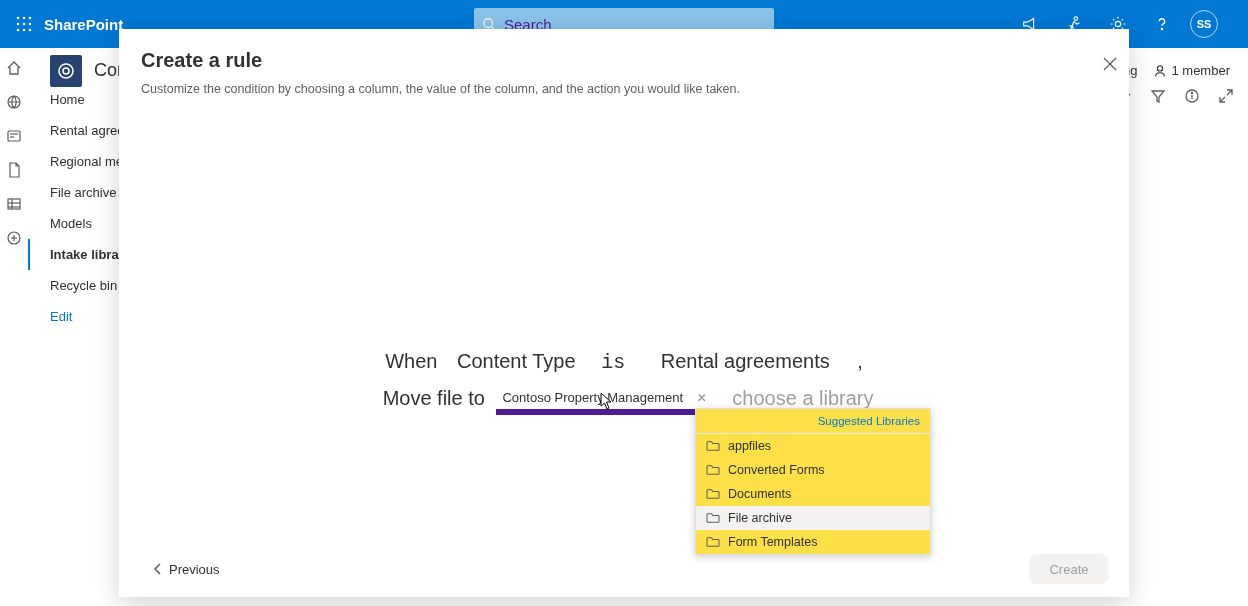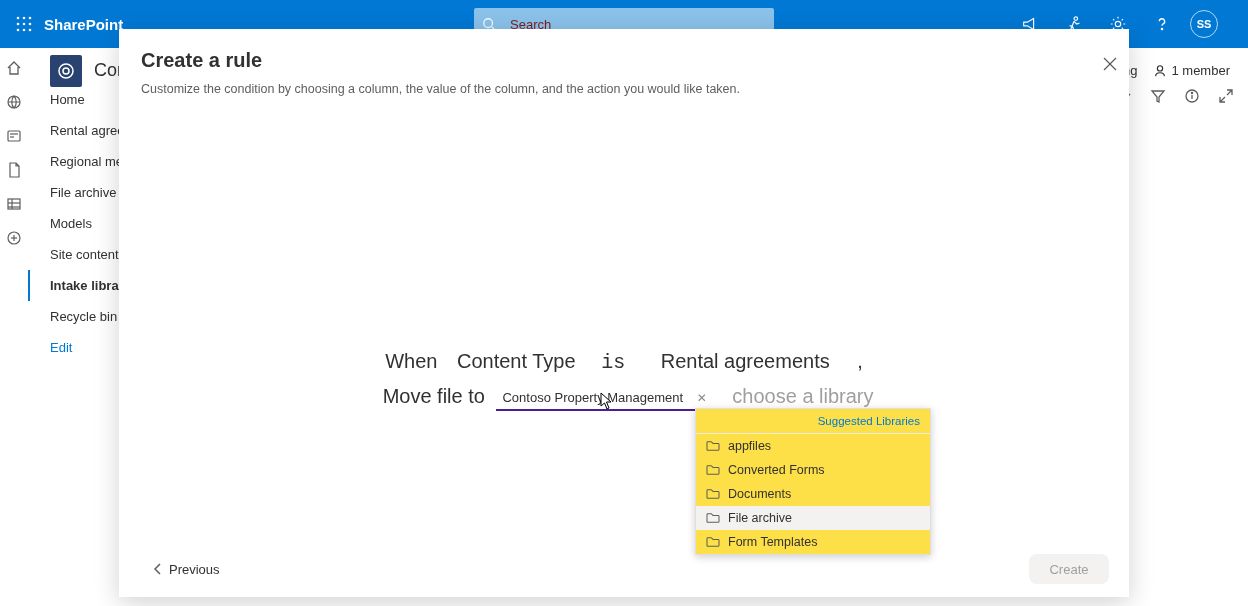--- a/index.html
+++ b/index.html
@@ -4,21 +4,21 @@
 <style>
   * { box-sizing: border-box; margin: 0; padding: 0; }
   html, body { width: 1248px; height: 606px; overflow: hidden; font-family: "Segoe UI", Arial, sans-serif; font-size: 13px; color: #323130; background: #fff; }
 
   
   .topbar { position: absolute; top: 0; left: 0; right: 0; height: 48px; background: #0078d4; display: flex; align-items: center; color: #fff; z-index: 10; }
   .waffle { width: 48px; height: 48px; display: flex; align-items: center; justify-content: center; cursor: pointer; }
   .brand { font-size: 15px; font-weight: 600; margin-left: -4px; }
   .search-wrap { position: absolute; left: 474px; width: 300px; height: 32px; background: #8ac2ea; border-radius: 2px; display: flex; align-items: center; padding: 0 8px; }
   .search-wrap svg { opacity: 0.9; }
-  .search-wrap span { margin-left: 14px; color: #7f1d1d; font-size: 13px; }
+  .search-wrap span { margin-left: 8px; color: #4c1d95; font-size: 15px; }
   .topbar-right { margin-left: auto; display: flex; align-items: center; gap: 12px; padding-right: 30px; }
   .topicon { width: 32px; height: 32px; display: flex; align-items: center; justify-content: center; cursor: pointer; }
   .avatar { width: 28px; height: 28px; border-radius: 50%; border: 1px solid rgba(255,255,255,0.7); display: flex; align-items: center; justify-content: center; font-size: 11px; font-weight: 600; }
 
   
   .rail { position: absolute; top: 48px; left: 0; width: 28px; height: 558px; display: flex; flex-direction: column; align-items: center; gap: 14px; padding-top: 10px; }
   .rail-icon { width: 20px; height: 20px; display: flex; align-items: center; justify-content: center; color: #605e5c; cursor: pointer; }
 
   
   .pagehdr { position: absolute; top: 48px; left: 28px; right: 0; height: 45px; display: flex; align-items: center; }
@@ -43,21 +43,21 @@
   .modal-head { padding: 20px 28px 6px 22px; position: relative; }
   .modal-title { font-size: 20px; font-weight: 600; }
   .modal-sub { font-size: 12.5px; color: #605e5c; margin-top: 10px; }
   .modal-close { position: absolute; right: 12px; top: 28px; cursor: pointer; color: #605e5c; }
 
   .rule-body { flex: 1; position: relative; }
   .rule-line1 { position: absolute; top: 248px; width:100%; text-align:center; font-size: 20px; }
   .rule-line2 { position: absolute; top: 282px; width:100%; text-align:center; font-size: 20px; }
   .kw { color: #323130; }
   .slot { display: inline-block; color: #323130; padding: 0 8px; margin: 0 4px; }
-  .chip-wrap { display:inline-block; vertical-align: middle; border-bottom: 2px solid #4c1d95; padding: 0 2px 2px 2px; margin: 0 6px; position: relative; }
+  .chip-wrap { display:inline-block; vertical-align: middle; border-bottom: 6px solid #4c1d95; padding: 0 2px 2px 2px; margin: 0 6px; position: relative; }
   .chip { font-size: 13px; color: #323130; padding: 0 4px; }
   .chip-x { font-size: 12px; color: #8a8886; padding: 0 4px; cursor: pointer; }
   .lib-input-wrap { display:inline-block; vertical-align: middle; border-bottom: 2px solid #0078d4; width: 135px; margin-left: 6px; position: relative; text-align:right; }
   .lib-input { font-size: 20px; color: #a19f9d; padding: 0 2px 0 2px; white-space: nowrap; }
 
   
   .dropdown { position: absolute; top: 306px; left: 576px; width: 236px; background: #fde047; box-shadow: 0 2px 8px rgba(0,0,0,0.2); border: 1px solid #e1dfdd; z-index: 60; text-align: right; }
   .dd-head { font-size: 11.5px; color: #0078d4; padding: 6px 10px; border-bottom: 1px solid #edebe9; }
   .dd-item { display: flex; align-items: center; gap: 8px; padding: 5px 10px; font-size: 12.5px; color: #323130; cursor: pointer; }
   .dd-item:hover, .dd-item.hovered { background: #f3f2f1; }
@@ -211,21 +211,20 @@
       </svg>
     </span>
 </div>
 
 <div class="sidenav">
   <span class="navitem">Home</span>
   <span class="navitem">Rental agreement</span>
   <span class="navitem">Regional meeting</span>
   <span class="navitem">File archive</span>
   <span class="navitem">Models</span>
-  <span class="navitem">Site content</span>
   <span class="navitem active">Intake library</span>
   <span class="navitem">Recycle bin</span>
   <span class="navitem edit">Edit</span>
 </div>
 
 <div class="modal">
   <div class="modal-head">
     <div class="modal-title">Create a rule</div>
     <div class="modal-sub">Customize the condition by choosing a column, the value of the column, and the action you would like taken.</div>
     <div class="modal-close">

